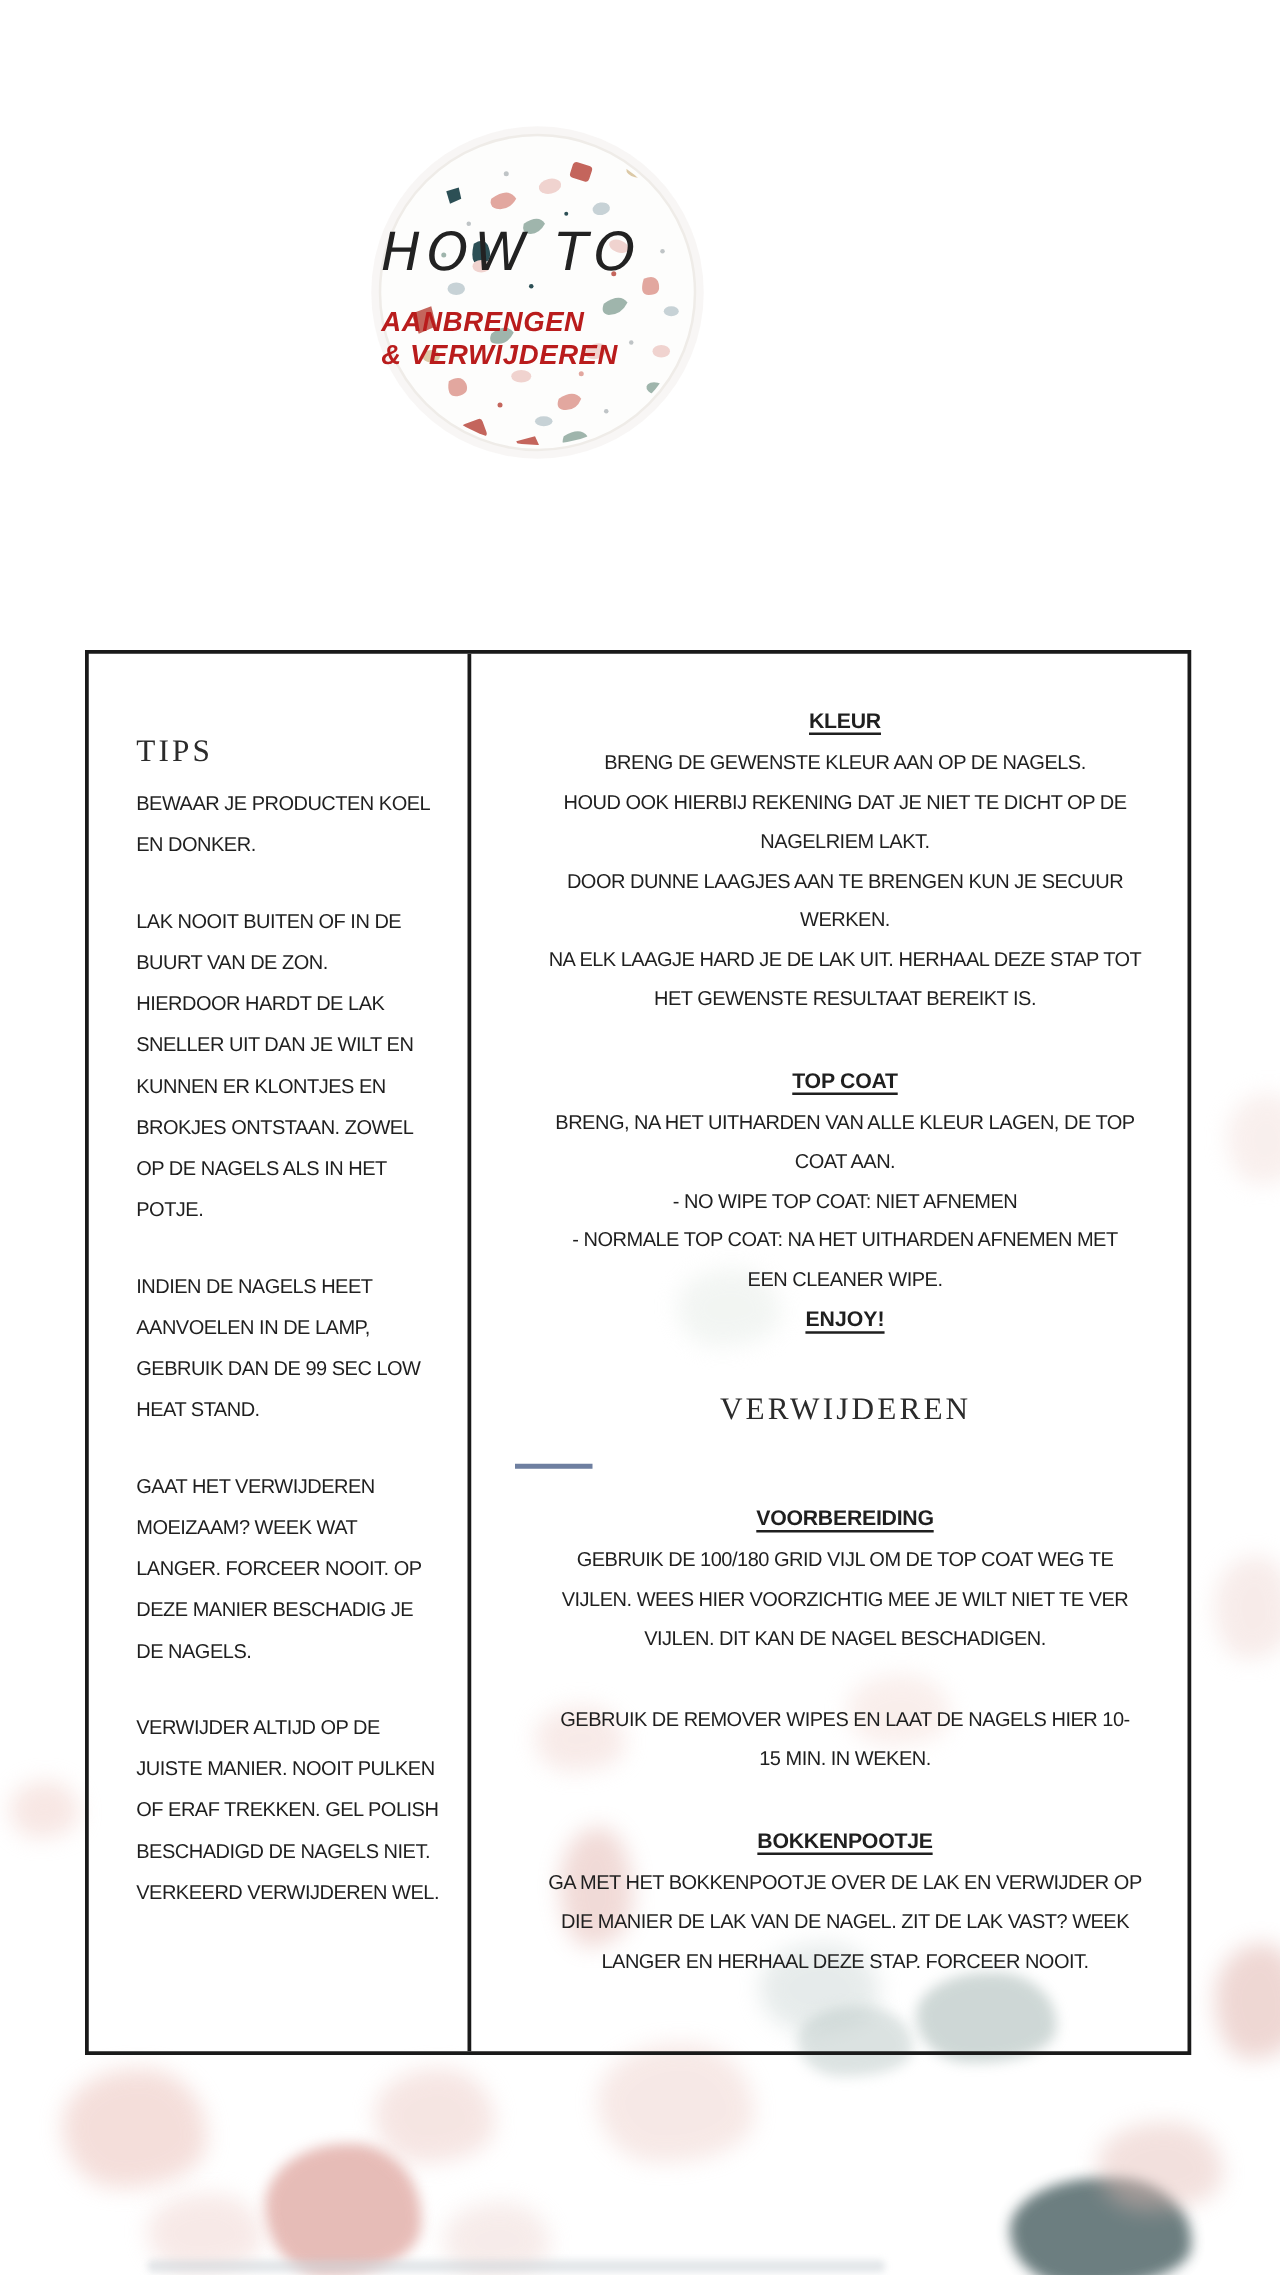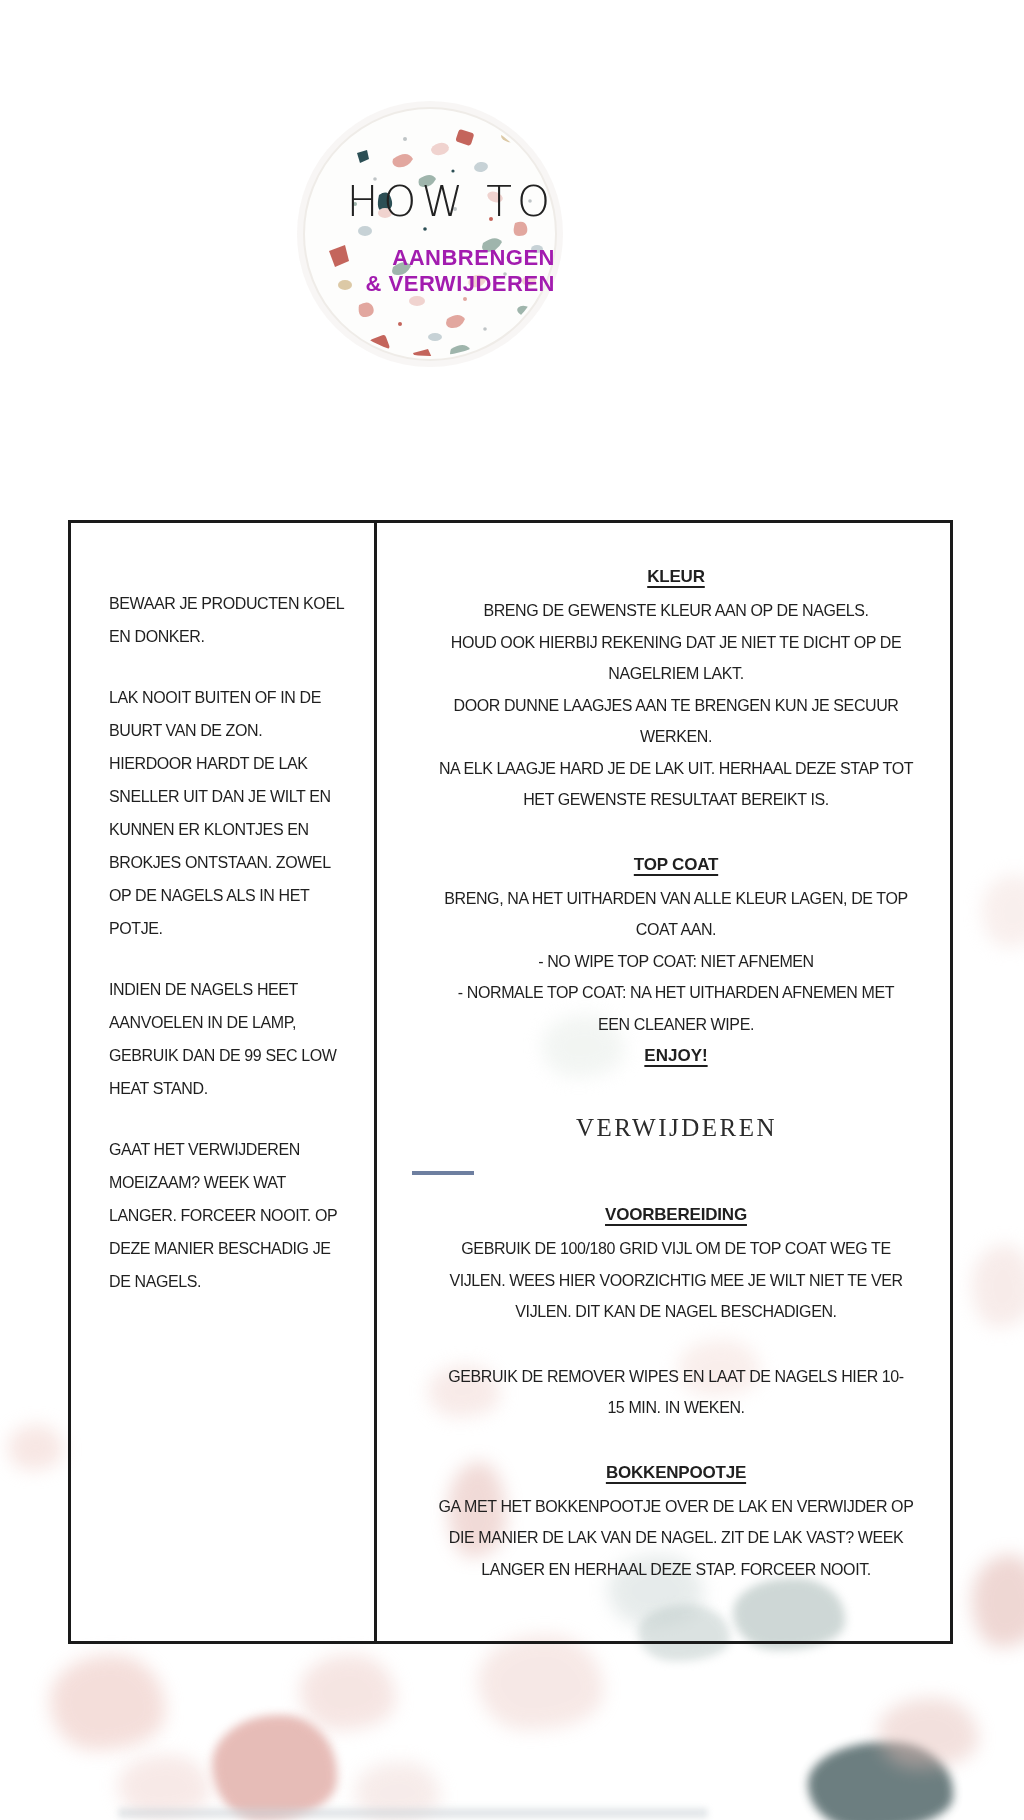--- a/index.html
+++ b/index.html
@@ -12,28 +12,28 @@
   .blob{position:absolute;border-radius:55% 45% 60% 40%/50% 60% 40% 55%;filter:blur(9px);}
   .blob.sharp{filter:blur(5px);}
   .bottom-strip{position:absolute;filter:blur(3px);border-radius:4px;}
   
   .logo{
     position:absolute;left:303px;top:107px;width:250px;height:250px;z-index:1;
     border-radius:50%;background:#fdfdfc;border:2px solid #efece8;
     box-shadow:0 0 0 6px rgba(234,230,225,.35);
   }
   .logo svg{position:absolute;inset:0;border-radius:50%;}
-  .logo-text{position:absolute;left:0;right:0;text-align:right;}
+  .logo-text{position:absolute;left:0;right:0;text-align:left;font-style:italic;}
   .logo-title{
     top:72px;font-family:"DejaVu Sans","Liberation Sans",sans-serif;
     font-size:42px;font-weight:200;letter-spacing:5px;color:#222;line-height:1;
   }
   .logo-sub{
     font-family:"Liberation Sans",sans-serif;font-weight:700;font-stretch:condensed;
-    font-size:22px;letter-spacing:0.5px;color:#a21caf;line-height:26px;
+    font-size:22px;letter-spacing:0.5px;color:#b91c1c;line-height:26px;
   }
   .logo-sub1{top:136px;}
   .logo-sub2{top:162px;}
   
   .card{
     position:absolute;left:68px;top:520px;width:885px;height:1124px;z-index:1;
     border:3px solid #1a1a1a;box-sizing:border-box;display:flex;background:transparent;
   }
   .col-left{
     width:306px;box-sizing:border-box;border-right:3px solid #1a1a1a;
@@ -150,39 +150,45 @@
       </g>
     </svg>
     <div class="logo-text logo-title">HOW TO</div>
     <div class="logo-text logo-sub logo-sub1">AANBRENGEN</div>
     <div class="logo-text logo-sub logo-sub2">&amp; VERWIJDEREN</div>
   </div>
 
   <div class="card">
 
     <div class="col-left">
+      <h2 class="serif-heading">TIPS</h2>
       <p class="tips-body">BEWAAR JE PRODUCTEN KOEL
 EN DONKER.</p>
       <p class="tips-body">LAK NOOIT BUITEN OF IN DE
 BUURT VAN DE ZON.
 HIERDOOR HARDT DE LAK
 SNELLER UIT DAN JE WILT EN
 KUNNEN ER KLONTJES EN
 BROKJES ONTSTAAN. ZOWEL
 OP DE NAGELS ALS IN HET
 POTJE.</p>
       <p class="tips-body">INDIEN DE NAGELS HEET
 AANVOELEN IN DE LAMP,
 GEBRUIK DAN DE 99 SEC LOW
 HEAT STAND.</p>
       <p class="tips-body">GAAT HET VERWIJDEREN
 MOEIZAAM? WEEK WAT
 LANGER. FORCEER NOOIT. OP
 DEZE MANIER BESCHADIG JE
 DE NAGELS.</p>
+      <p class="tips-body">VERWIJDER ALTIJD OP DE
+JUISTE MANIER. NOOIT PULKEN
+OF ERAF TREKKEN. GEL POLISH
+BESCHADIGD DE NAGELS NIET.
+VERKEERD VERWIJDEREN WEL.</p>
     </div>
 
     <div class="col-right">
       <h3 class="sec-heading">KLEUR</h3>
       <p class="sec-body">BRENG DE GEWENSTE KLEUR AAN OP DE NAGELS.
 HOUD OOK HIERBIJ REKENING DAT JE NIET TE DICHT OP DE
 NAGELRIEM LAKT.
 DOOR DUNNE LAAGJES AAN TE BRENGEN KUN JE SECUUR
 WERKEN.
 NA ELK LAAGJE HARD JE DE LAK UIT. HERHAAL DEZE STAP TOT

